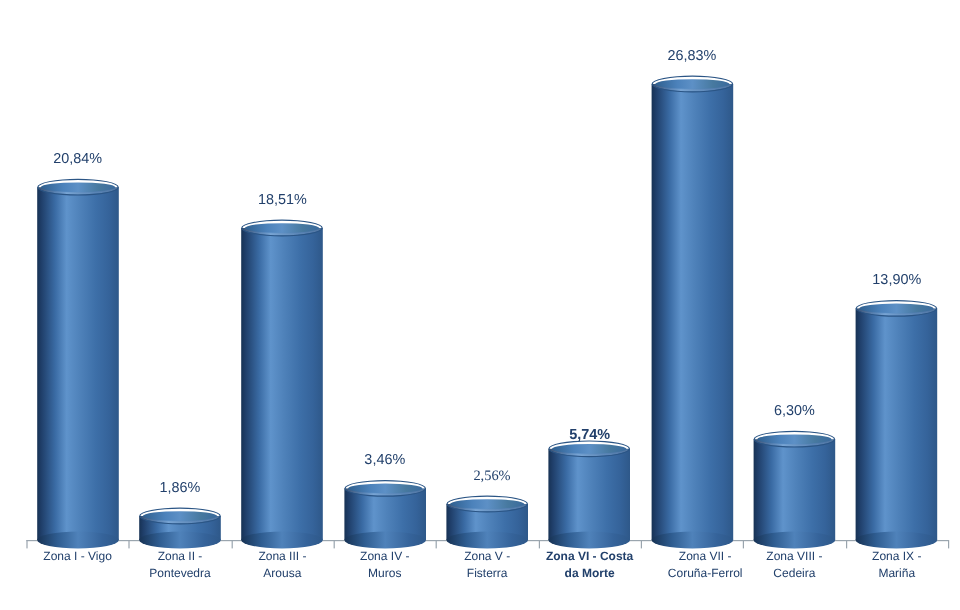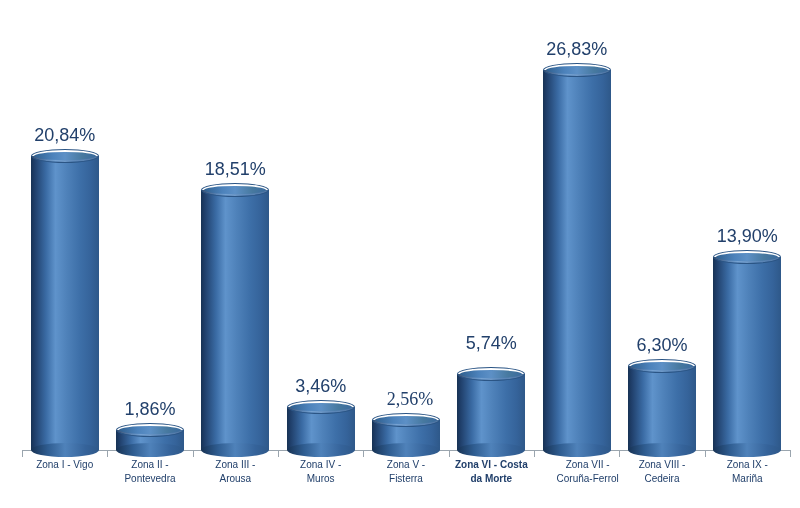--- a/index.html
+++ b/index.html
@@ -105,21 +105,21 @@
         #4c82bb 30%,
         #5d90c6 50%,
         #47799f 78%,
         #3a6a9d 100%);
   }
 
   
   .value-label {
     position: absolute;
     text-align: center;
-    font-size: 18px;
+    font-size: 12px;
     color: #22406b;
     white-space: nowrap;
     font-family: "Liberation Sans", sans-serif;
   }
 
   
   .cat-label {
     position: absolute;
     top: 458px;
     text-align: center;
@@ -214,21 +214,21 @@
             <div class="cyl-top-inner"></div>
           </div>
         </div>
       </div>
     <div id="value-labels">
         <div class="value-label" style="left: 4.66667px; width: 120px; top: 125px;">20,84%</div>
         <div class="value-label" style="left: 90px; width: 120px; top: 399px; text-align: center;">1,86%</div>
         <div class="value-label" style="left: 175.333px; width: 120px; top: 159px;">18,51%</div>
         <div class="value-label" style="left: 260.667px; width: 120px; top: 376px;">3,46%</div>
         <div class="value-label" style="left: 350px; width: 120px; top: 389px; font-family: Liberation Serif, serif;">2,56%</div>
-        <div class="value-label" style="left: 431.333px; width: 120px; top: 333px;">5,74%</div>
+        <div class="value-label" style="left: 431.333px; width: 120px; top: 355px; font-weight: bold;">5,74%</div>
         <div class="value-label" style="left: 516.667px; width: 120px; top: 39px;">26,83%</div>
         <div class="value-label" style="left: 602px; width: 120px; top: 335px;">6,30%</div>
         <div class="value-label" style="left: 687.333px; width: 120px; top: 226px;">13,90%</div>
       </div>
     <div id="cat-labels">
         <div class="cat-label" style="left: 22px; width: 85.3333px;">
           <div>Zona I - Vigo</div>
         </div>
         <div class="cat-label" style="left: 107.333px; width: 85.3333px;">
           <div>Zona II -</div>

